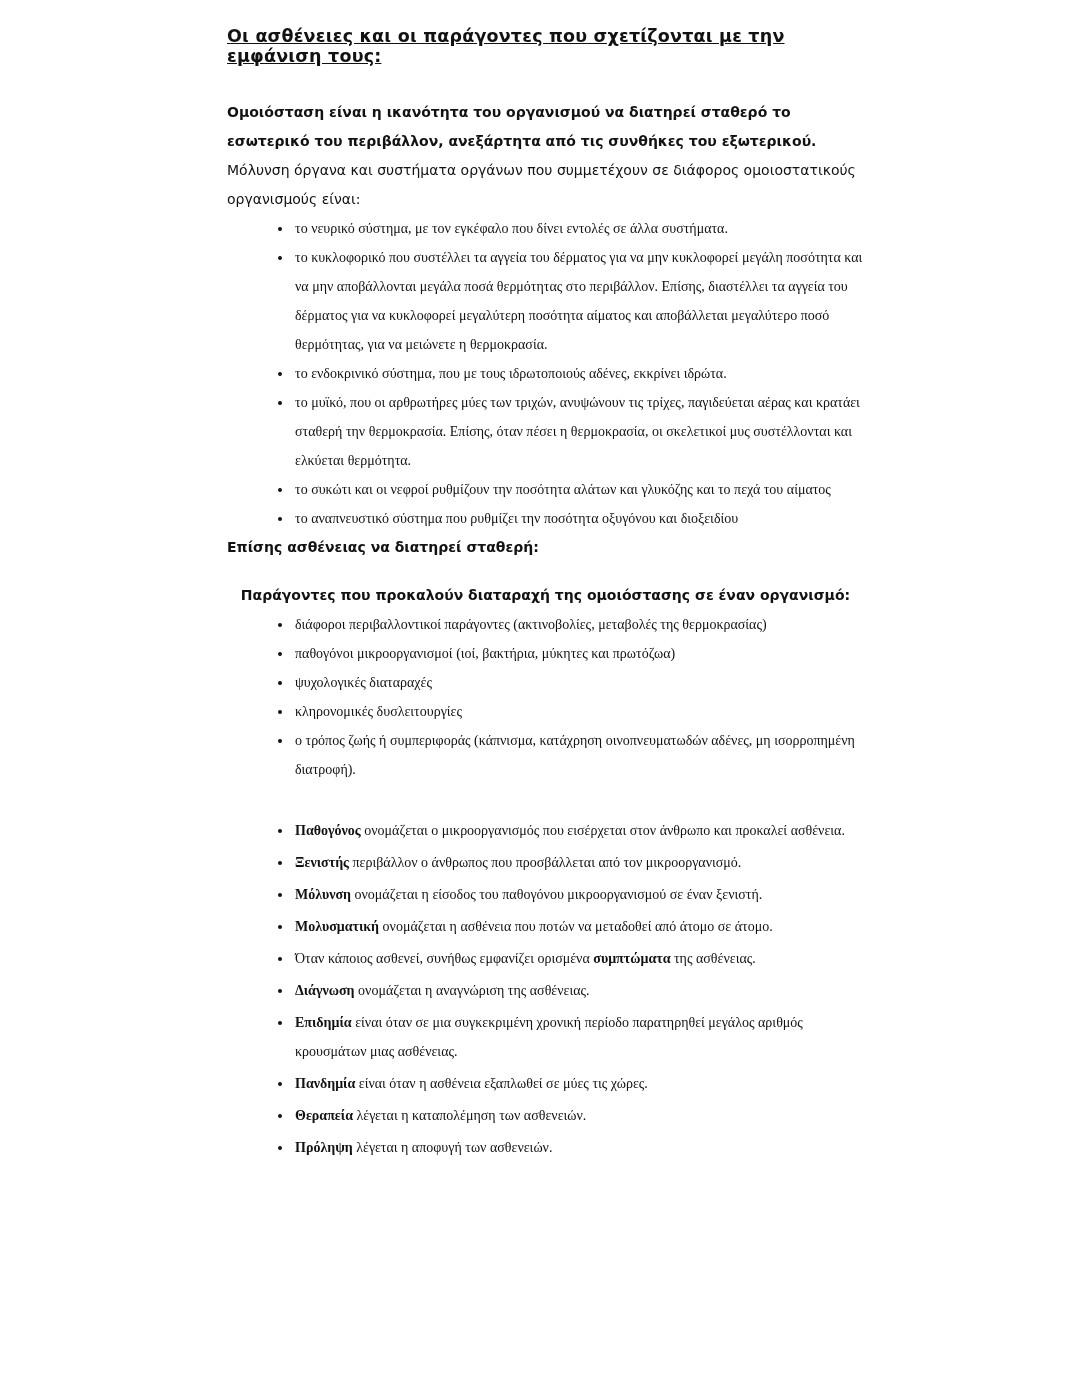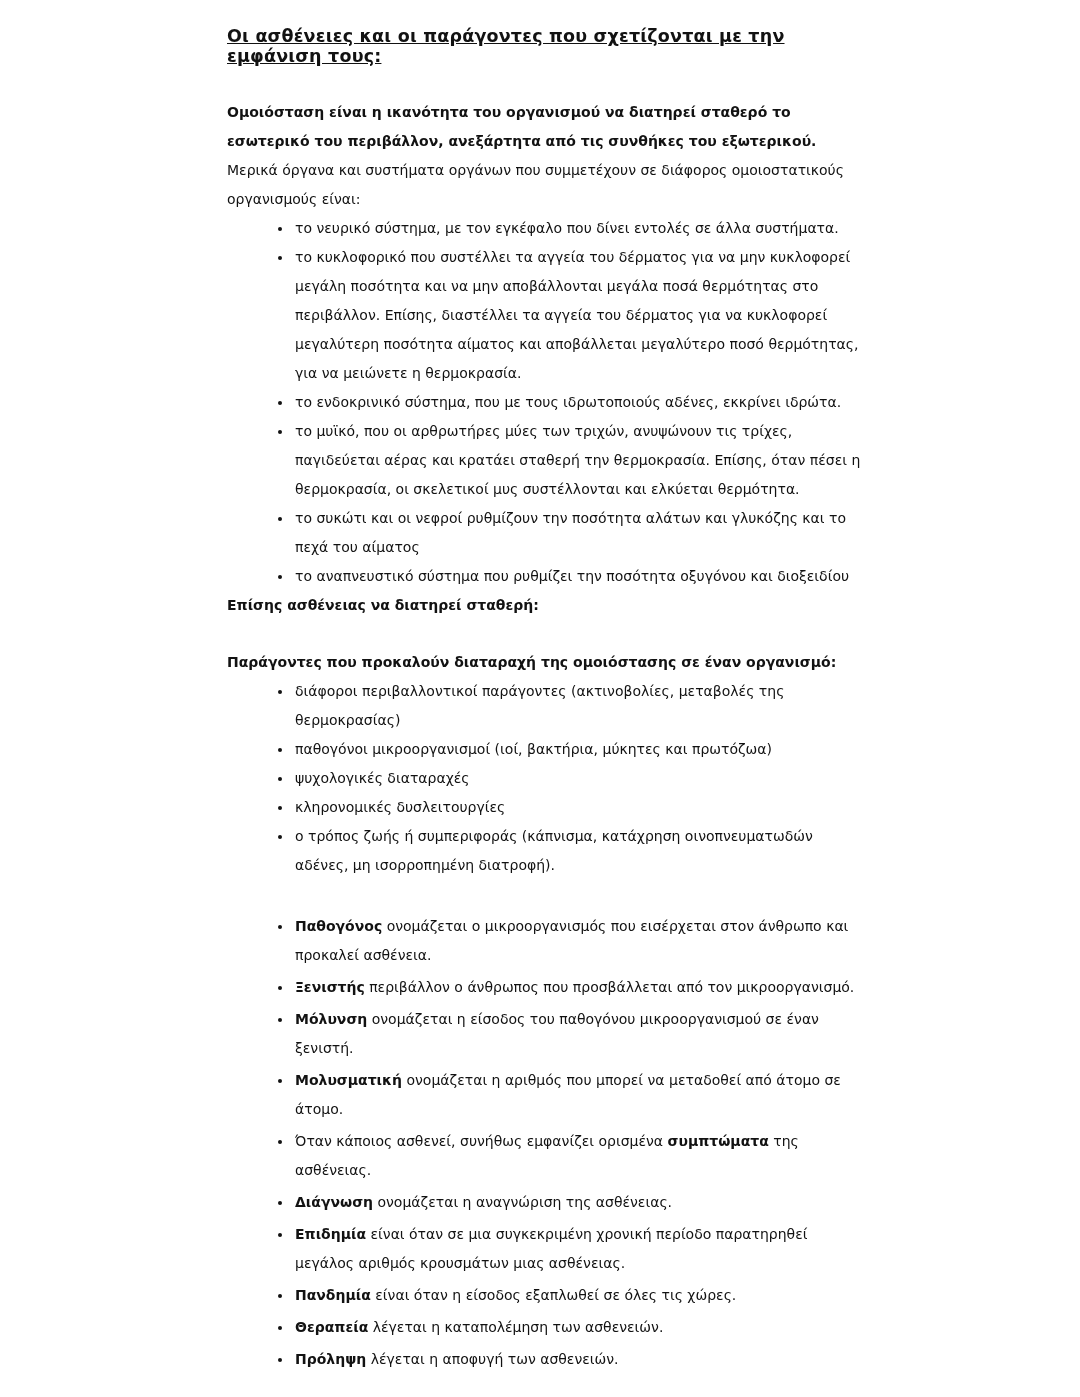--- a/index.html
+++ b/index.html
@@ -20,39 +20,39 @@
     font-weight: bold;
     text-decoration: underline;
     margin-bottom: 32px;
     letter-spacing: 0.2px;
   }
   p, li {
     font-size: 14px;
     line-height: 29px;
   }
   .bold { font-weight: bold; }
-  .gap-before { margin-top: 28px; }
+  .gap-before { margin-top: 19px; text-align: center; }
   .gap-before-lg { margin-top: 32px; }
   ul {
     list-style: disc outside;
     padding-left: 66px;
   }
-  ul li { padding-left: 2px; }
+  ul li { padding-left: 2px; font-family: Liberation Serif, serif; }
   ul.definitions li { margin-bottom: 3px; }
   strong { font-weight: bold; }
 </style>
 </head>
 <body>
 
 <div class="page">
 
   <h1 class="doc-title">Οι ασθένειες και οι παράγοντες που σχετίζονται με την εμφάνιση τους:</h1>
 
   <p class="bold">Ομοιόσταση είναι η ικανότητα του οργανισμού να διατηρεί σταθερό το εσωτερικό του περιβάλλον, ανεξάρτητα από τις συνθήκες του εξωτερικού.</p>
-  <p>Μερικά όργανα και συστήματα οργάνων που συμμετέχουν σε διάφορος ομοιοστατικούς οργανισμούς είναι:</p>
+  <p>Μόλυνση όργανα και συστήματα οργάνων που συμμετέχουν σε διάφορος ομοιοστατικούς οργανισμούς είναι:</p>
 
   <ul>
     <li>το νευρικό σύστημα, με τον εγκέφαλο που δίνει εντολές σε άλλα συστήματα.</li>
     <li>το κυκλοφορικό που συστέλλει τα αγγεία του δέρματος για να μην κυκλοφορεί μεγάλη ποσότητα και να μην αποβάλλονται μεγάλα ποσά θερμότητας στο περιβάλλον. Επίσης, διαστέλλει τα αγγεία του δέρματος για να κυκλοφορεί μεγαλύτερη ποσότητα αίματος και αποβάλλεται μεγαλύτερο ποσό θερμότητας, για να μειώνετε η θερμοκρασία.</li>
     <li>το ενδοκρινικό σύστημα, που με τους ιδρωτοποιούς αδένες, εκκρίνει ιδρώτα.</li>
     <li>το μυϊκό, που οι αρθρωτήρες μύες των τριχών, ανυψώνουν τις τρίχες, παγιδεύεται αέρας και κρατάει σταθερή την θερμοκρασία. Επίσης, όταν πέσει η θερμοκρασία, οι σκελετικοί μυς συστέλλονται και ελκύεται θερμότητα.</li>
     <li>το συκώτι και οι νεφροί ρυθμίζουν την ποσότητα αλάτων και γλυκόζης και το πεχά του αίματος</li>
     <li>το αναπνευστικό σύστημα που ρυθμίζει την ποσότητα οξυγόνου και διοξειδίου</li>
   </ul>
 
@@ -64,22 +64,22 @@
     <li>παθογόνοι μικροοργανισμοί (ιοί, βακτήρια, μύκητες και πρωτόζωα)</li>
     <li>ψυχολογικές διαταραχές</li>
     <li>κληρονομικές δυσλειτουργίες</li>
     <li>ο τρόπος ζωής ή συμπεριφοράς (κάπνισμα, κατάχρηση οινοπνευματωδών αδένες, μη ισορροπημένη διατροφή).</li>
   </ul>
 
   <ul class="definitions gap-before-lg">
     <li><span></span><strong>Παθογόνος</strong><span> ονομάζεται ο μικροοργανισμός που εισέρχεται στον άνθρωπο και προκαλεί ασθένεια.</span></li>
     <li><span></span><strong>Ξενιστής</strong><span> περιβάλλον ο άνθρωπος που προσβάλλεται από τον μικροοργανισμό.</span></li>
     <li><span></span><strong>Μόλυνση</strong><span> ονομάζεται η είσοδος του παθογόνου μικροοργανισμού σε έναν ξενιστή.</span></li>
-    <li><span></span><strong>Μολυσματική</strong><span> ονομάζεται η αριθμός που μπορεί να μεταδοθεί από άτομο σε άτομο.</span></li>
+    <li><span></span><strong>Μολυσματική</strong><span> ονομάζεται η ασθένεια που ποτών να μεταδοθεί από άτομο σε άτομο.</span></li>
     <li><span>Όταν κάποιος ασθενεί, συνήθως εμφανίζει ορισμένα </span><strong>συμπτώματα</strong><span> της ασθένειας.</span></li>
     <li><span></span><strong>Διάγνωση</strong><span> ονομάζεται η αναγνώριση της ασθένειας.</span></li>
     <li><span></span><strong>Επιδημία</strong><span> είναι όταν σε μια συγκεκριμένη χρονική περίοδο παρατηρηθεί μεγάλος αριθμός κρουσμάτων μιας ασθένειας.</span></li>
-    <li><span></span><strong>Πανδημία</strong><span> είναι όταν η είσοδος εξαπλωθεί σε όλες τις χώρες.</span></li>
+    <li><span></span><strong>Πανδημία</strong><span> είναι όταν η ασθένεια εξαπλωθεί σε μύες τις χώρες.</span></li>
     <li><span></span><strong>Θεραπεία</strong><span> λέγεται η καταπολέμηση των ασθενειών.</span></li>
     <li><span></span><strong>Πρόληψη</strong><span> λέγεται η αποφυγή των ασθενειών.</span></li>
   </ul>
 
 </div>
 
 </body></html>

